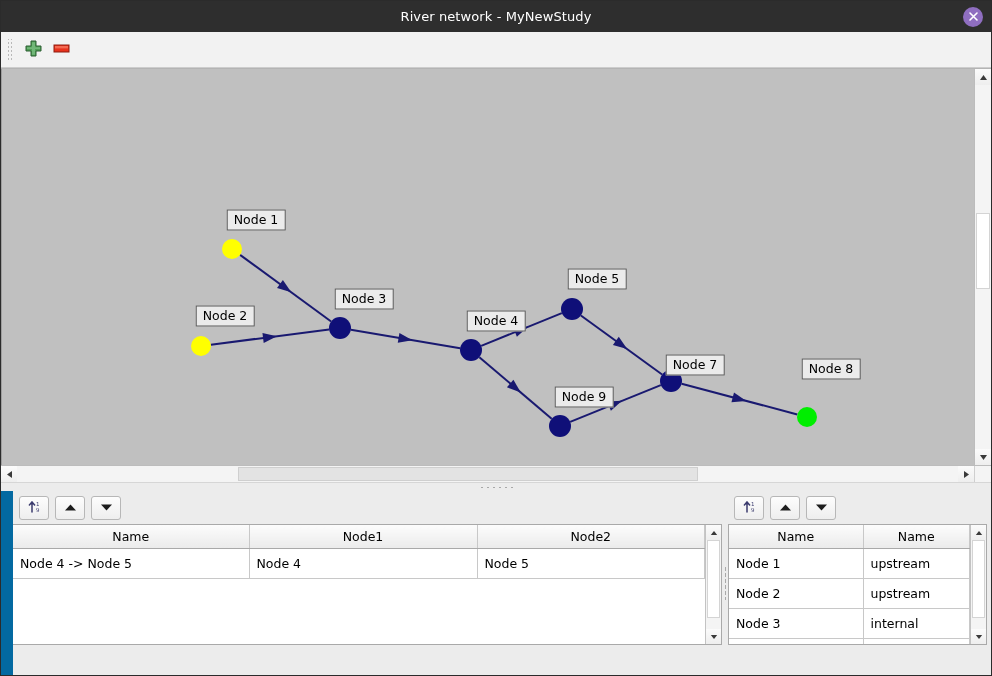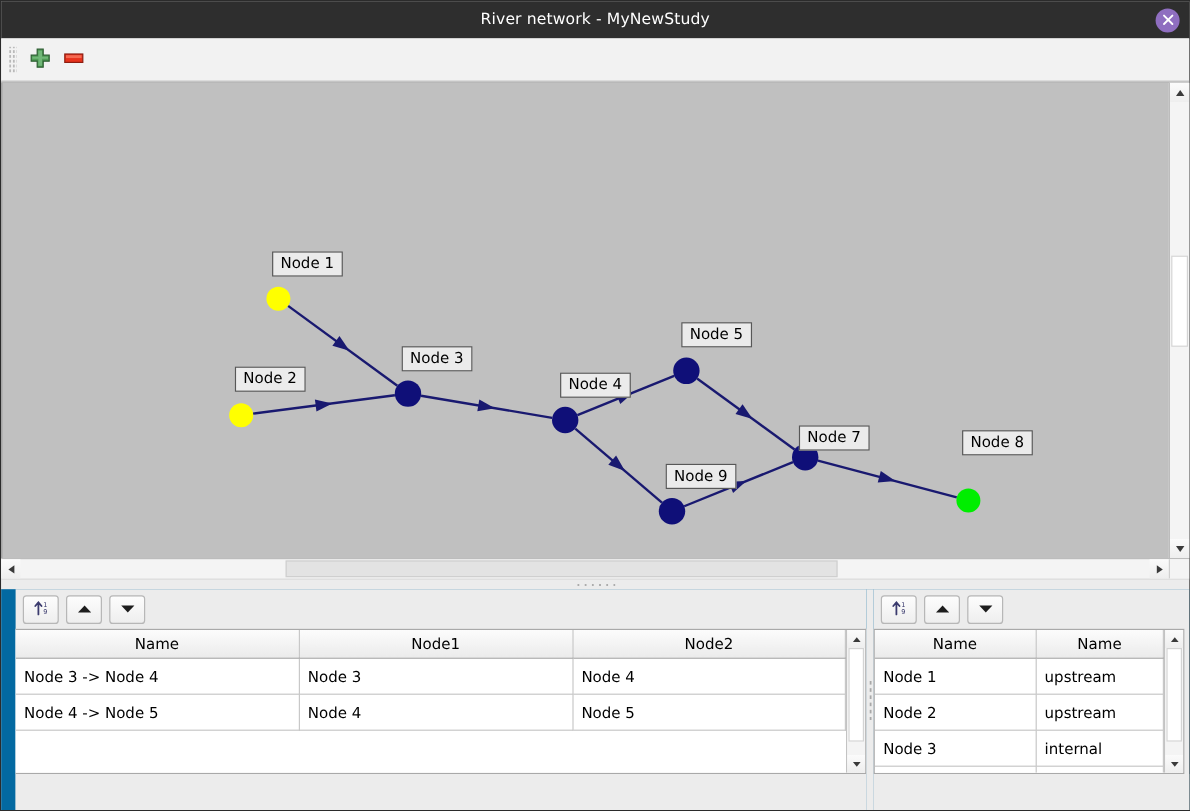--- a/index.html
+++ b/index.html
@@ -398,25 +398,20 @@
               </colgroup>
             <thead>
                 <tr id="left-head">
                   <th>Name</th>
                   <th>Node1</th>
                   <th>Node2</th>
                 </tr>
               </thead>
             <tbody id="left-body">
                 <tr>
-                  <td>Node 3 -&gt; Node 4</td>
-                  <td>Node 3</td>
-                  <td>Node 4</td>
-                </tr>
-                <tr>
                   <td>Node 4 -&gt; Node 5</td>
                   <td>Node 4</td>
                   <td>Node 5</td>
                 </tr>
               </tbody>
           </table>
         </div>
         <div class="tbl-scroll">
           <div class="sb-arrow">
             <svg width="8" height="6" viewBox="0 0 8 6">

